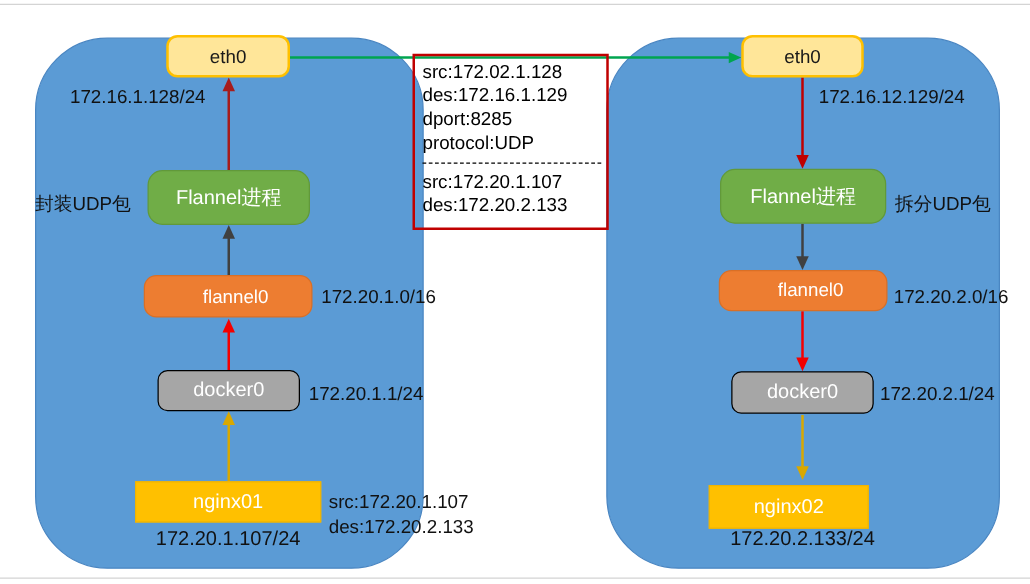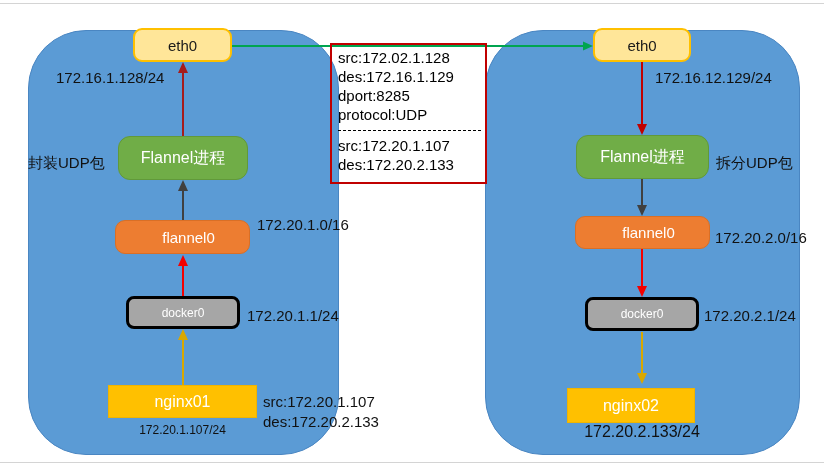--- a/index.html
+++ b/index.html
@@ -12,21 +12,21 @@
     position:absolute;top:30px;height:425px;background:#5B9BD5;
     border:1px solid #4a86c2;border-radius:58px;box-sizing:border-box;
   }
   .node{
     position:absolute;display:flex;align-items:center;justify-content:center;
     box-sizing:border-box;white-space:nowrap;
   }
   .node-eth{background:#FFE699;border:2px solid #FFC000;border-radius:9px;color:#1a1a1a;font-size:15px;}
   .node-green{background:#70AD47;border:1px solid #61993a;border-radius:12px;color:#fff;font-size:16px;}
   .node-orange{background:#ED7D31;border:1px solid #d96f26;border-radius:10px;color:#fff;font-size:15px;padding-left:12px;}
-  .node-gray{background:#A6A6A6;border:3px solid #000000;border-radius:8px;color:#fff;font-size:12px;}
+  .node-gray{background:#A6A6A6;border:1px solid #000000;border-radius:8px;color:#fff;font-size:16px;}
   .node-gold{background:#FFC000;border:1px solid #f0b400;border-radius:0;color:#fff;font-size:16px;}
   .lbl{position:absolute;color:#111;font-size:15px;white-space:nowrap;}
   .lbl-center{text-align:center;}
   .arrow-layer{position:absolute;left:0;top:0;width:824px;height:467px;}
   .pktbox{
     position:absolute;left:330px;top:43px;width:157px;height:141px;
     border:2px solid #C00000;box-sizing:border-box;background:transparent;
   }
   .pkt-text{padding:3px 0 0 6px;color:#000;font-size:15px;line-height:19px;}
   .pkt-sep{border-top:1px dashed #000;margin:6px 4px 5px 6px;height:0;}
@@ -88,23 +88,23 @@
   <div class="node node-gold" style="left:108px;top:385px;width:149px;height:33px;">nginx01</div>
 
   <div class="node node-eth" style="left:593px;top:28px;width:98px;height:34px;">eth0</div>
   <div class="node node-green" style="left:576px;top:135px;width:133px;height:44px;">Flannel进程</div>
   <div class="node node-orange" style="left:575px;top:216px;width:135px;height:33px;">flannel0</div>
   <div class="node node-gray" style="left:585px;top:297px;width:114px;height:34px;">docker0</div>
   <div class="node node-gold" style="left:567px;top:388px;width:128px;height:35px;">nginx02</div>
 
   <div class="lbl" style="left:56px;top:69px;">172.16.1.128/24</div>
   <div class="lbl" style="left:28px;top:154px;">封装UDP包</div>
-  <div class="lbl" style="left:257px;top:216px;">172.20.1.0/16</div>
+  <div class="lbl" style="left:257px;top:229px;">172.20.1.0/16</div>
   <div class="lbl" style="left:247px;top:307px;">172.20.1.1/24</div>
-  <div class="lbl lbl-center" style="left:108px;top:423px;width:149px;font-size:12px;">172.20.1.107/24</div>
+  <div class="lbl lbl-center" style="left:108px;top:423px;width:149px;font-size:16px;">172.20.1.107/24</div>
   <div class="lbl" style="left:263px;top:392px;line-height:20px;">
     <div>src:172.20.1.107</div>
     <div>des:172.20.2.133</div>
   </div>
 
   <div class="lbl" style="left:655px;top:69px;">172.16.12.129/24</div>
   <div class="lbl" style="left:716px;top:154px;">拆分UDP包</div>
   <div class="lbl" style="left:715px;top:229px;">172.20.2.0/16</div>
   <div class="lbl" style="left:704px;top:307px;">172.20.2.1/24</div>
   <div class="lbl lbl-center" style="left:567px;top:423px;width:150px;font-size:16px;">172.20.2.133/24</div>

